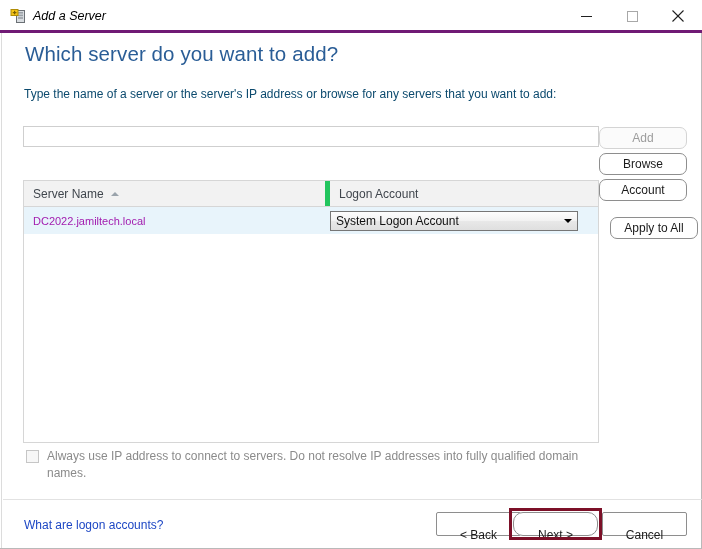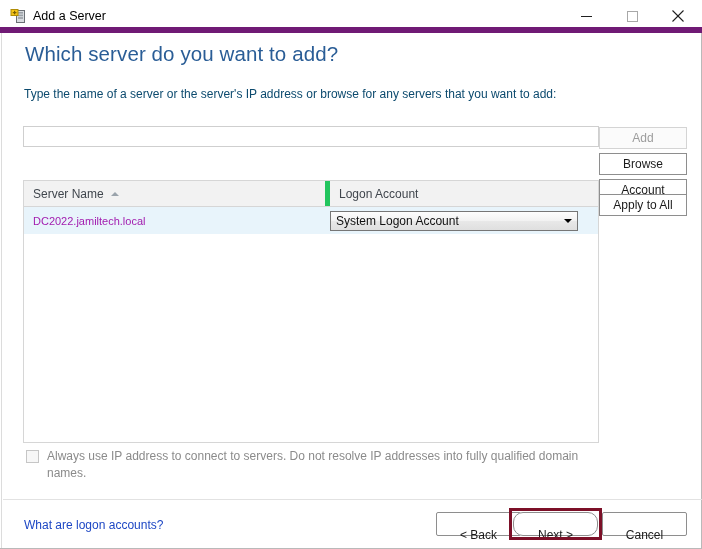--- a/index.html
+++ b/index.html
@@ -29,22 +29,23 @@
     box-sizing: border-box;
   }
 
   
   .titlebar {
     position: absolute;
     left: 0; top: 0;
     width: 702px;
     height: 33px;
     background: #ffffff;
-    border-bottom: 6px solid #701a75;
-    box-sizing: border-box;
+    border-bottom: 3px solid #701a75;
+    box-sizing: border-box;
+    font-style: italic;
   }
   .title-icon {
     position: absolute;
     left: 10px; top: 8px;
     width: 18px; height: 17px;
   }
   .title-text {
     position: absolute;
     left: 33px; top: 8px;
     font-size: 12.5px;
@@ -111,40 +112,40 @@
     outline: none;
   }
 
   
   .side-btn {
     position: absolute;
     left: 597px;
     width: 88px;
     height: 22px;
     border: 1px solid #8e8e8e;
-    border-radius: 0;
+    border-radius: 7px;
     background: #ffffff;
     font-family: "Liberation Sans", sans-serif;
     font-size: 12px;
     color: #1a1a1a;
     text-align: center;
     line-height: 20px;
     box-sizing: border-box;
     cursor: default;
     padding: 0;
   }
   .side-btn.disabled {
     color: #9d9d9d;
     border-color: #d4d4d4;
     background: #fbfbfb;
   }
   .btn-add       { top: 94px; }
   .btn-browse    { top: 120px; }
   .btn-delete    { top: 146px; }
-  .btn-applyall  { top: 161px; }
+  .btn-applyall  { top: 184px; margin-left: 11px; }
 
   
   .listview {
     position: absolute;
     left: 21px; top: 147px;
     width: 576px;
     height: 263px;
     border: 1px solid #d6d6d6;
     background: #ffffff;
     box-sizing: border-box;

